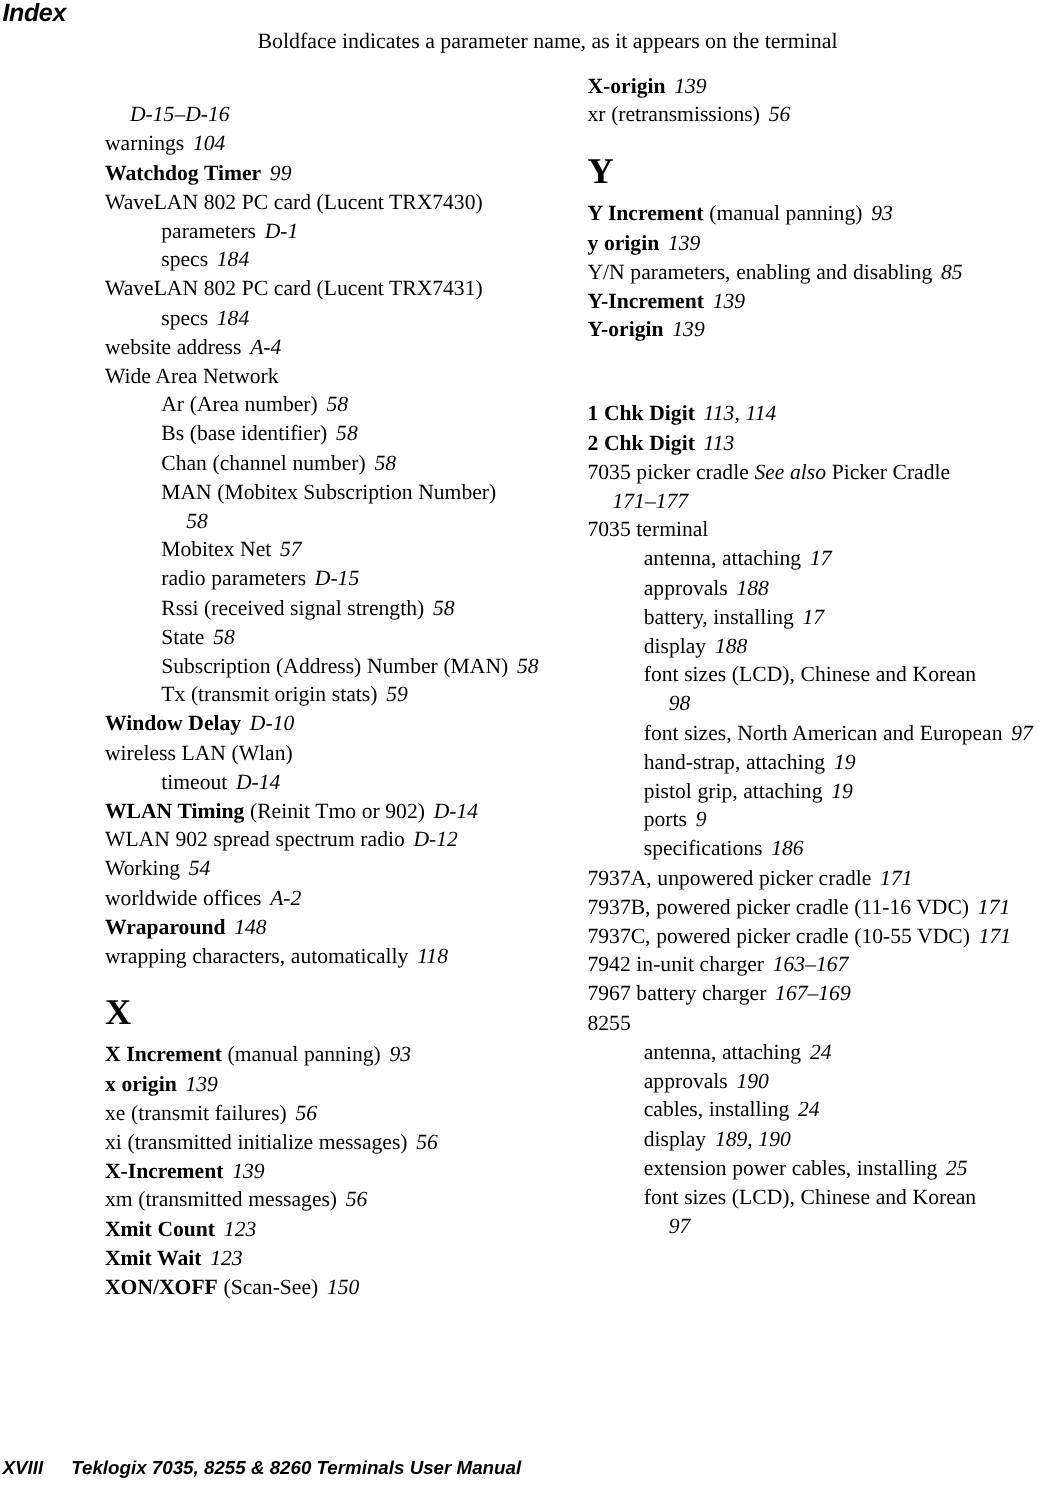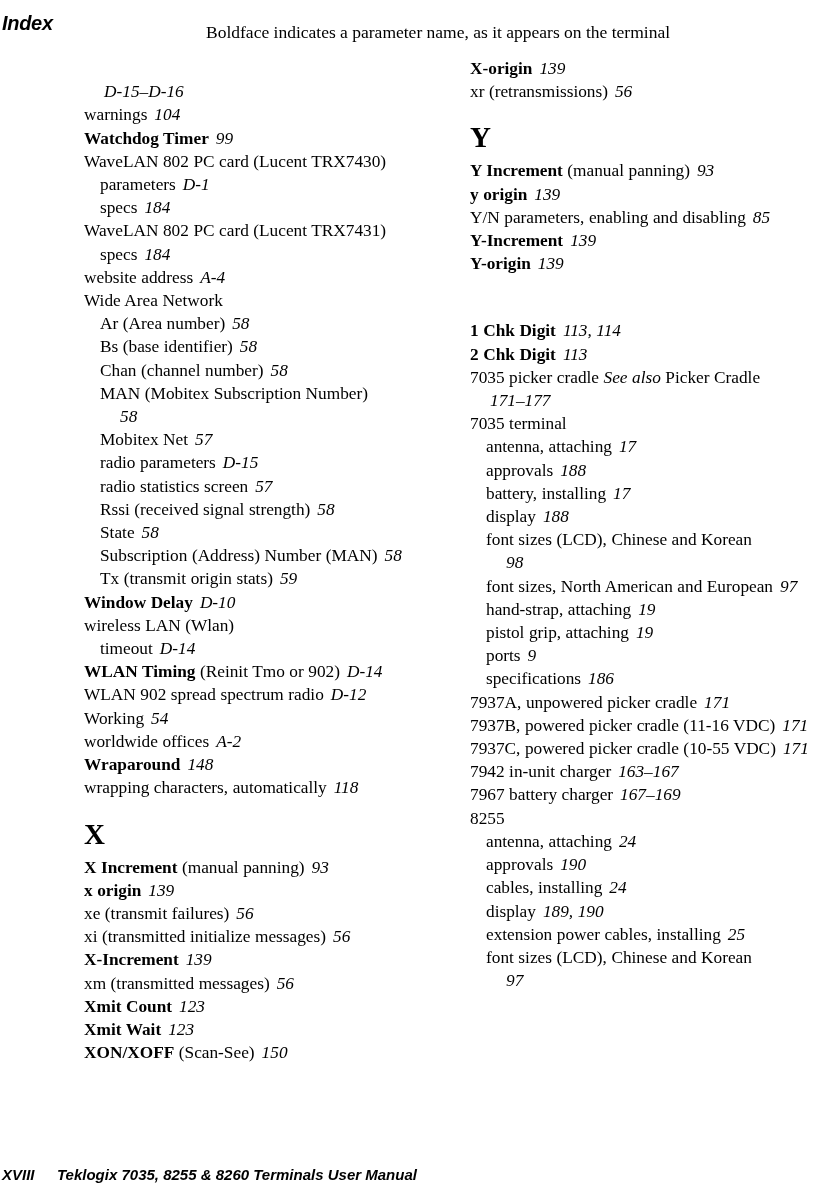--- a/index.html
+++ b/index.html
@@ -20,21 +20,21 @@
   #page-header {
     position: absolute;
     left: 0;
     top: 0;
     width: 834px;
     height: 48px;
   }
   #index-title {
     position: absolute;
     left: 2px;
-    top: 12px;
+    top: 0px;
     font-family: "Liberation Sans", "DejaVu Sans", sans-serif;
     font-weight: bold;
     font-style: italic;
     font-size: 20px;
     letter-spacing: -0.3px;
     line-height: 22px;
   }
   #boldface-note {
     position: absolute;
     left: 206px;
@@ -64,21 +64,21 @@
   
   .entry {
     font-size: 17.3px;
     line-height: 23.2px;
     text-indent: -20px;
     padding-left: 20px;
     margin: 0;
     word-spacing: 0.2px;
   }
   .entry.lvl1 { margin-left: 0px;  text-indent: -20px; padding-left: 20px; }
-  .entry.lvl2 { margin-left: 16px; text-indent: -20px; padding-left: 20px; }
+  .entry.lvl2 { margin-left: 45px; text-indent: -20px; padding-left: 20px; }
 
   .entry .b  { font-weight: bold; }
   .entry .i  { font-style: italic; }
   .entry .pg { font-style: italic; }
   .entry .sp { display: inline-block; width: 7px; }
 
   
   .letter-heading {
     font-size: 29px;
     font-weight: bold;
@@ -134,21 +134,20 @@
       <div class="entry lvl1"><span>WaveLAN 802 PC card (Lucent TRX7431)</span></div>
       <div class="entry lvl2"><span>specs</span><span class="sp"></span><span class="pg">184</span></div>
       <div class="entry lvl1"><span>website address</span><span class="sp"></span><span class="pg">A-4</span></div>
       <div class="entry lvl1"><span>Wide Area Network</span></div>
       <div class="entry lvl2"><span>Ar (Area number)</span><span class="sp"></span><span class="pg">58</span></div>
       <div class="entry lvl2"><span>Bs (base identifier)</span><span class="sp"></span><span class="pg">58</span></div>
       <div class="entry lvl2"><span>Chan (channel number)</span><span class="sp"></span><span class="pg">58</span></div>
       <div class="entry lvl2"><span>MAN (Mobitex Subscription Number)</span><br><span class="pg">58</span></div>
       <div class="entry lvl2"><span>Mobitex Net</span><span class="sp"></span><span class="pg">57</span></div>
       <div class="entry lvl2"><span>radio parameters</span><span class="sp"></span><span class="pg">D-15</span></div>
-      <div class="entry lvl2"><span>radio statistics screen</span><span class="sp"></span><span class="pg">57</span></div>
       <div class="entry lvl2"><span>Rssi (received signal strength)</span><span class="sp"></span><span class="pg">58</span></div>
       <div class="entry lvl2"><span>State</span><span class="sp"></span><span class="pg">58</span></div>
       <div class="entry lvl2"><span>Subscription (Address) Number (MAN)</span><span class="sp"></span><span class="pg">58</span></div>
       <div class="entry lvl2"><span>Tx (transmit origin stats)</span><span class="sp"></span><span class="pg">59</span></div>
       <div class="entry lvl1"><span class="b">Window Delay</span><span class="sp"></span><span class="pg">D-10</span></div>
       <div class="entry lvl1"><span>wireless LAN (Wlan)</span></div>
       <div class="entry lvl2"><span>timeout</span><span class="sp"></span><span class="pg">D-14</span></div>
       <div class="entry lvl1"><span class="b">WLAN Timing</span><span> (Reinit Tmo or 902)</span><span class="sp"></span><span class="pg">D-14</span></div>
       <div class="entry lvl1"><span>WLAN 902 spread spectrum radio</span><span class="sp"></span><span class="pg">D-12</span></div>
       <div class="entry lvl1"><span>Working</span><span class="sp"></span><span class="pg">54</span></div>

